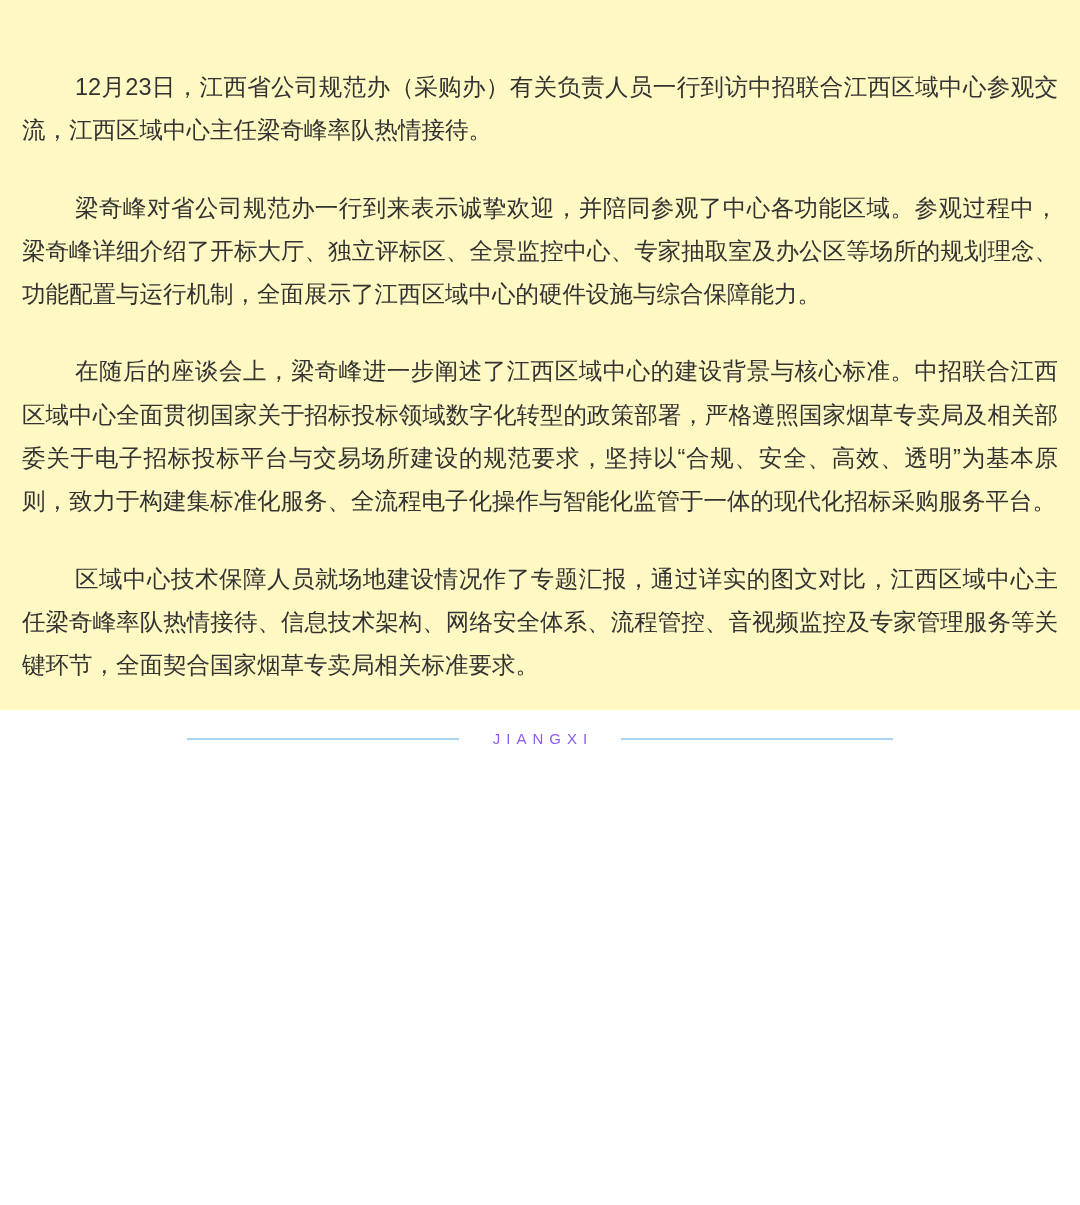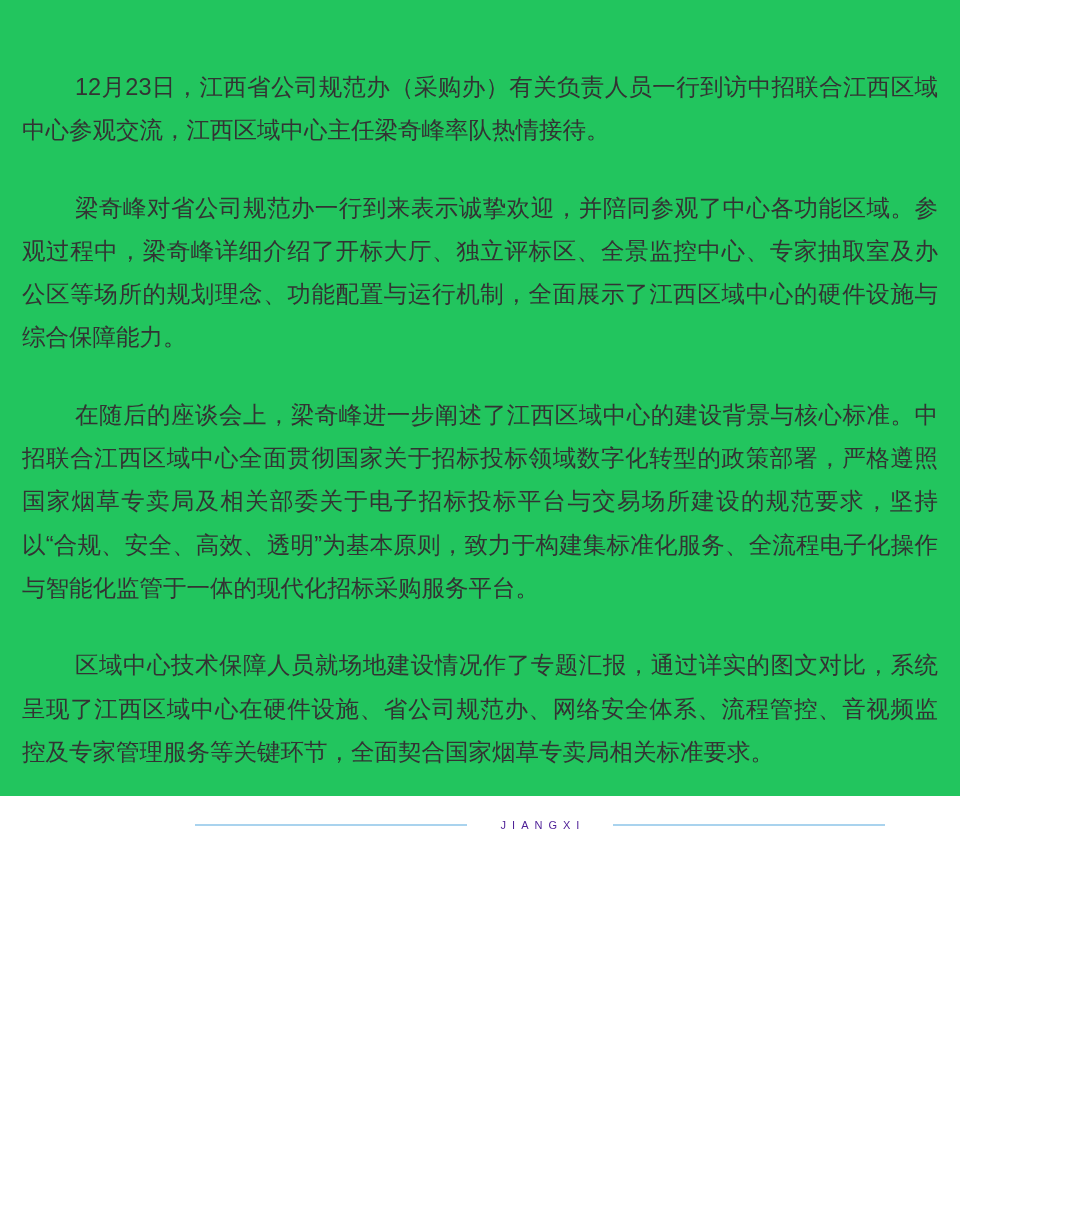--- a/index.html
+++ b/index.html
@@ -6,22 +6,22 @@
     margin: 0;
     padding: 0;
     background: #ffffff;
   }
   body {
     width: 1080px;
     font-family: "Liberation Sans", "DejaVu Sans", sans-serif;
   }
   .article {
     box-sizing: border-box;
-    width: 960px;
-    background: #22c55e;
+    width: 1080px;
+    background: #fef9c3;
     padding: 66px 22px 22px 22px;
   }
   .article p {
     margin: 0 0 34px 0;
     font-size: 23.5px;
     line-height: 43.3px;
     color: #333333;
     text-align: justify;
     text-indent: 53px;
     letter-spacing: 0;
@@ -40,35 +40,35 @@
     justify-content: center;
     gap: 28px;
     padding-bottom: 25px;
   }
   .footer-divider {
     width: 272px;
     height: 2px;
     background: #a9d3ee;
   }
   .footer-label {
-    color: #4c1d95;
-    font-size: 11px;
+    color: #8b5cf6;
+    font-size: 15px;
     letter-spacing: 6px;
     padding-left: 6px; 
     font-weight: 400;
     white-space: nowrap;
   }
 </style>
 </head>
 <body>
 
 <div class="article">
   <p>12月23日，江西省公司规范办（采购办）有关负责人员一行到访中招联合江西区域中心参观交流，江西区域中心主任梁奇峰率队热情接待。</p>
   <p>梁奇峰对省公司规范办一行到来表示诚挚欢迎，并陪同参观了中心各功能区域。参观过程中，梁奇峰详细介绍了开标大厅、独立评标区、全景监控中心、专家抽取室及办公区等场所的规划理念、功能配置与运行机制，全面展示了江西区域中心的硬件设施与综合保障能力。</p>
   <p>在随后的座谈会上，梁奇峰进一步阐述了江西区域中心的建设背景与核心标准。中招联合江西区域中心全面贯彻国家关于招标投标领域数字化转型的政策部署，严格遵照国家烟草专卖局及相关部委关于电子招标投标平台与交易场所建设的规范要求，坚持以“合规、安全、高效、透明”为基本原则，致力于构建集标准化服务、全流程电子化操作与智能化监管于一体的现代化招标采购服务平台。</p>
-  <p>区域中心技术保障人员就场地建设情况作了专题汇报，通过详实的图文对比，系统呈现了江西区域中心在硬件设施、省公司规范办、网络安全体系、流程管控、音视频监控及专家管理服务等关键环节，全面契合国家烟草专卖局相关标准要求。</p>
+  <p>区域中心技术保障人员就场地建设情况作了专题汇报，通过详实的图文对比，江西区域中心主任梁奇峰率队热情接待、信息技术架构、网络安全体系、流程管控、音视频监控及专家管理服务等关键环节，全面契合国家烟草专卖局相关标准要求。</p>
 </div>
 
 <div class="footer">
   <span class="footer-divider"></span>
   <span class="footer-label">JIANGXI</span>
   <span class="footer-divider"></span>
 </div>
 
 </body></html>

